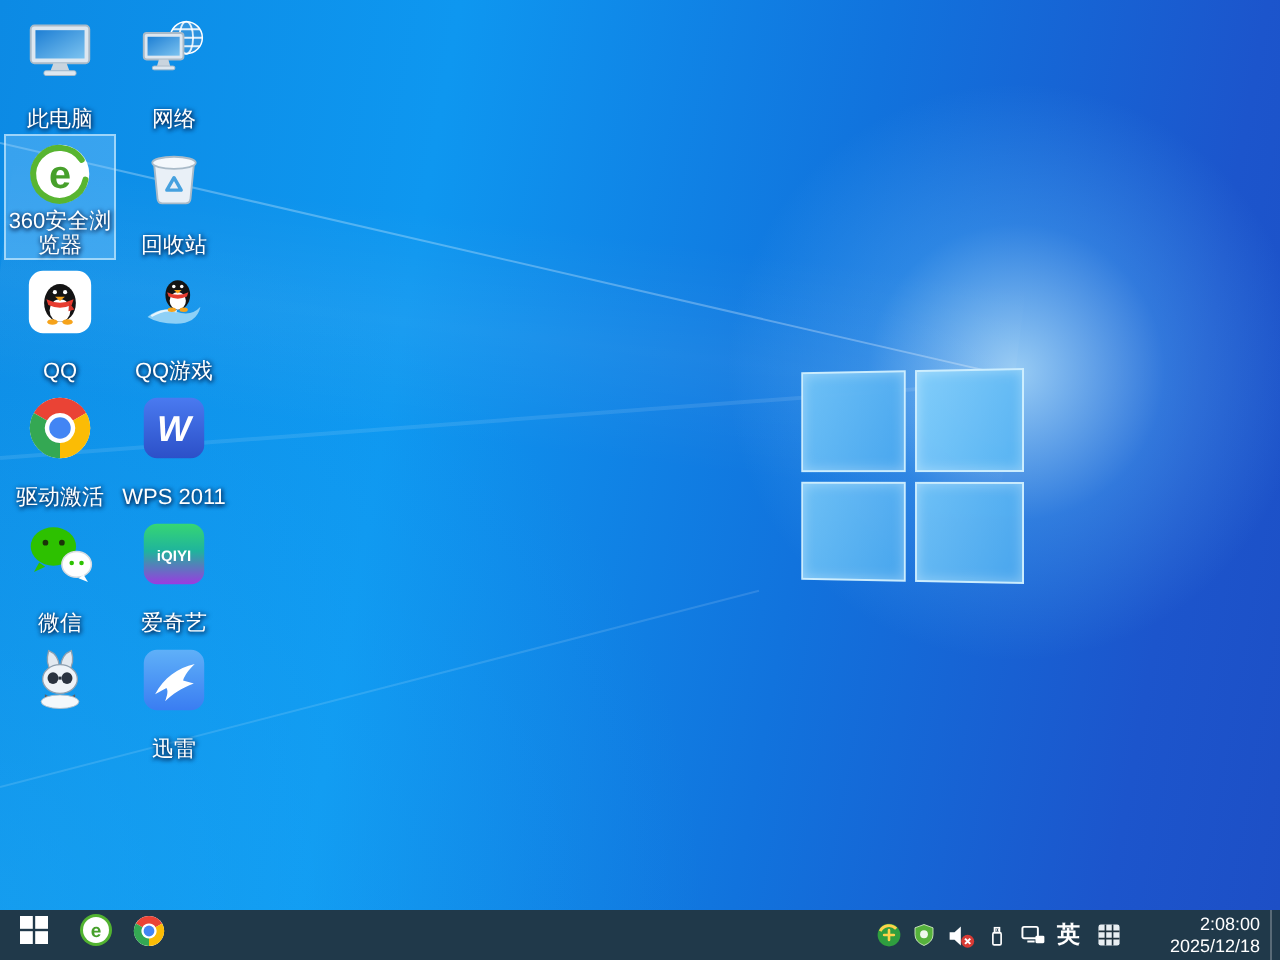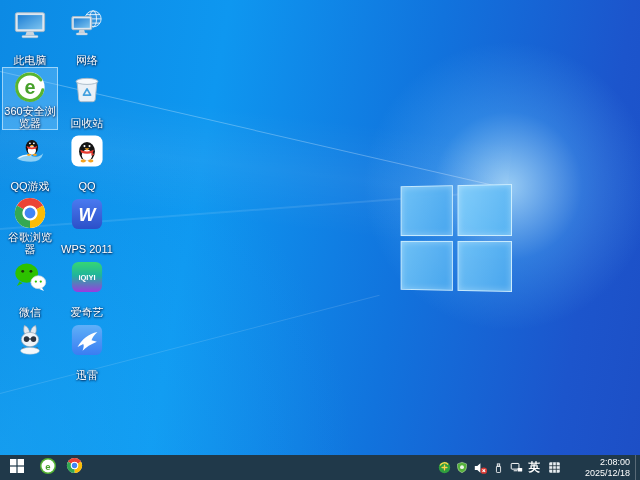--- a/index.html
+++ b/index.html
@@ -142,20 +142,38 @@
       <span class="ic">
         <svg width="34" height="34" viewBox="0 0 36 36">
           <path d="M7.5 12 h21 l-1.8 18.3 a2.5 2.5 0 0 1 -2.5 2.2 h-12.4 a2.5 2.5 0 0 1 -2.5 -2.2 z" fill="#e9f0f7" stroke="#a9bac8" stroke-width="1"></path>
           <ellipse cx="18" cy="11" rx="11.5" ry="3.2" fill="#f4f8fc" stroke="#a9bac8" stroke-width="1"></ellipse>
           <path d="M14.2 25.5 l3.8 -6.6 3.8 6.6 z" fill="none" stroke="#45a1df" stroke-width="1.8" stroke-linejoin="round"></path>
         </svg>
       </span>
       <span class="lbl">回收站</span>
     </div>
 
+
+    <div class="tile">
+      <span class="ic">
+        <svg width="34" height="34" viewBox="0 0 36 36">
+          <rect x="1.5" y="1.5" width="33" height="33" rx="7.5" fill="#fff"></rect>
+          <ellipse cx="18" cy="18.5" rx="8.4" ry="10" fill="#141414"></ellipse>
+          <ellipse cx="18" cy="22.5" rx="5.5" ry="6" fill="#fff"></ellipse>
+          <circle cx="15.3" cy="12.8" r="1.1" fill="#fff"></circle>
+            <circle cx="20.7" cy="12.8" r="1.1" fill="#fff"></circle>
+          <path d="M15.4 15.2 h5.2 l-2.6 2.3 z" fill="#f6a31b"></path>
+          <path d="M10.8 16.6 q7.2 3.6 14.4 0 l-1 3 q-6.2 2.8 -12.4 0 z" fill="#e73c30"></path>
+          <path d="M22.8 18 l2.8 4 l-3.1 .9 z" fill="#d6342a"></path>
+          <ellipse cx="14" cy="28.6" rx="2.8" ry="1.5" fill="#f6a31b"></ellipse>
+          <ellipse cx="22" cy="28.6" rx="2.8" ry="1.5" fill="#f6a31b"></ellipse>
+        </svg>
+      </span>
+      <span class="lbl">QQ</span>
+    </div>
 
     <div class="tile">
       <span class="ic">
         <svg width="34" height="34" viewBox="0 0 36 36">
           <path d="M4 26 q7 -6 15 -3 q8 3 13 -2.5 q-2 9 -13 9 q-9.5 0 -15 -3.5 z" fill="#8ed0f6"></path>
           <path d="M6 25.5 q7 -4.5 13.5 -2.5" fill="none" stroke="#fff" stroke-width="1.2" opacity=".8"></path>
           <g transform="translate(20,13.5) scale(.78)">
             <ellipse cx="0" cy="1" rx="8.4" ry="10" fill="#141414"></ellipse>
             <ellipse cx="0" cy="5" rx="5.5" ry="6" fill="#fff"></ellipse>
             <circle cx="-2.7" cy="-4.7" r="1.2" fill="#fff"></circle>
@@ -166,49 +184,31 @@
             <ellipse cx="4" cy="11" rx="2.8" ry="1.5" fill="#f6a31b"></ellipse>
           </g>
         </svg>
       </span>
       <span class="lbl">QQ游戏</span>
     </div>
 
     <div class="tile">
       <span class="ic">
         <svg width="34" height="34" viewBox="0 0 36 36">
-          <rect x="1.5" y="1.5" width="33" height="33" rx="7.5" fill="#fff"></rect>
-          <ellipse cx="18" cy="18.5" rx="8.4" ry="10" fill="#141414"></ellipse>
-          <ellipse cx="18" cy="22.5" rx="5.5" ry="6" fill="#fff"></ellipse>
-          <circle cx="15.3" cy="12.8" r="1.1" fill="#fff"></circle>
-            <circle cx="20.7" cy="12.8" r="1.1" fill="#fff"></circle>
-          <path d="M15.4 15.2 h5.2 l-2.6 2.3 z" fill="#f6a31b"></path>
-          <path d="M10.8 16.6 q7.2 3.6 14.4 0 l-1 3 q-6.2 2.8 -12.4 0 z" fill="#e73c30"></path>
-          <path d="M22.8 18 l2.8 4 l-3.1 .9 z" fill="#d6342a"></path>
-          <ellipse cx="14" cy="28.6" rx="2.8" ry="1.5" fill="#f6a31b"></ellipse>
-          <ellipse cx="22" cy="28.6" rx="2.8" ry="1.5" fill="#f6a31b"></ellipse>
-        </svg>
-      </span>
-      <span class="lbl">QQ</span>
-    </div>
-
-    <div class="tile">
-      <span class="ic">
-        <svg width="34" height="34" viewBox="0 0 36 36">
           <g transform="translate(18,18)">
             <circle r="16" fill="#fff"></circle>
             <path d="M-13.86 -8 A16 16 0 0 1 13.86 -8 L6.93 -4 A8 8 0 0 0 -6.93 -4 Z" fill="#ea4335"></path>
             <path d="M13.86 -8 A16 16 0 0 1 0 16 L0 8 A8 8 0 0 0 6.93 -4 Z" fill="#fbbc05"></path>
             <path d="M0 16 A16 16 0 0 1 -13.86 -8 L-6.93 -4 A8 8 0 0 0 0 8 Z" fill="#34a853"></path>
             <circle r="7.4" fill="#fff"></circle>
             <circle r="5.7" fill="#4285f4"></circle>
           </g>
         </svg>
       </span>
-      <span class="lbl">谷歌浏览器</span>
+      <span class="lbl">驱动激活</span>
     </div>
 
     <div class="tile">
       <span class="ic">
         <svg width="34" height="34" viewBox="0 0 36 36">
           <defs>
               <linearGradient id="gwps" x1="0" y1="0" x2="0" y2="1">
             <stop offset="0" stop-color="#4a7af0"></stop>
                 <stop offset="1" stop-color="#2c50c8"></stop>
               </linearGradient>

